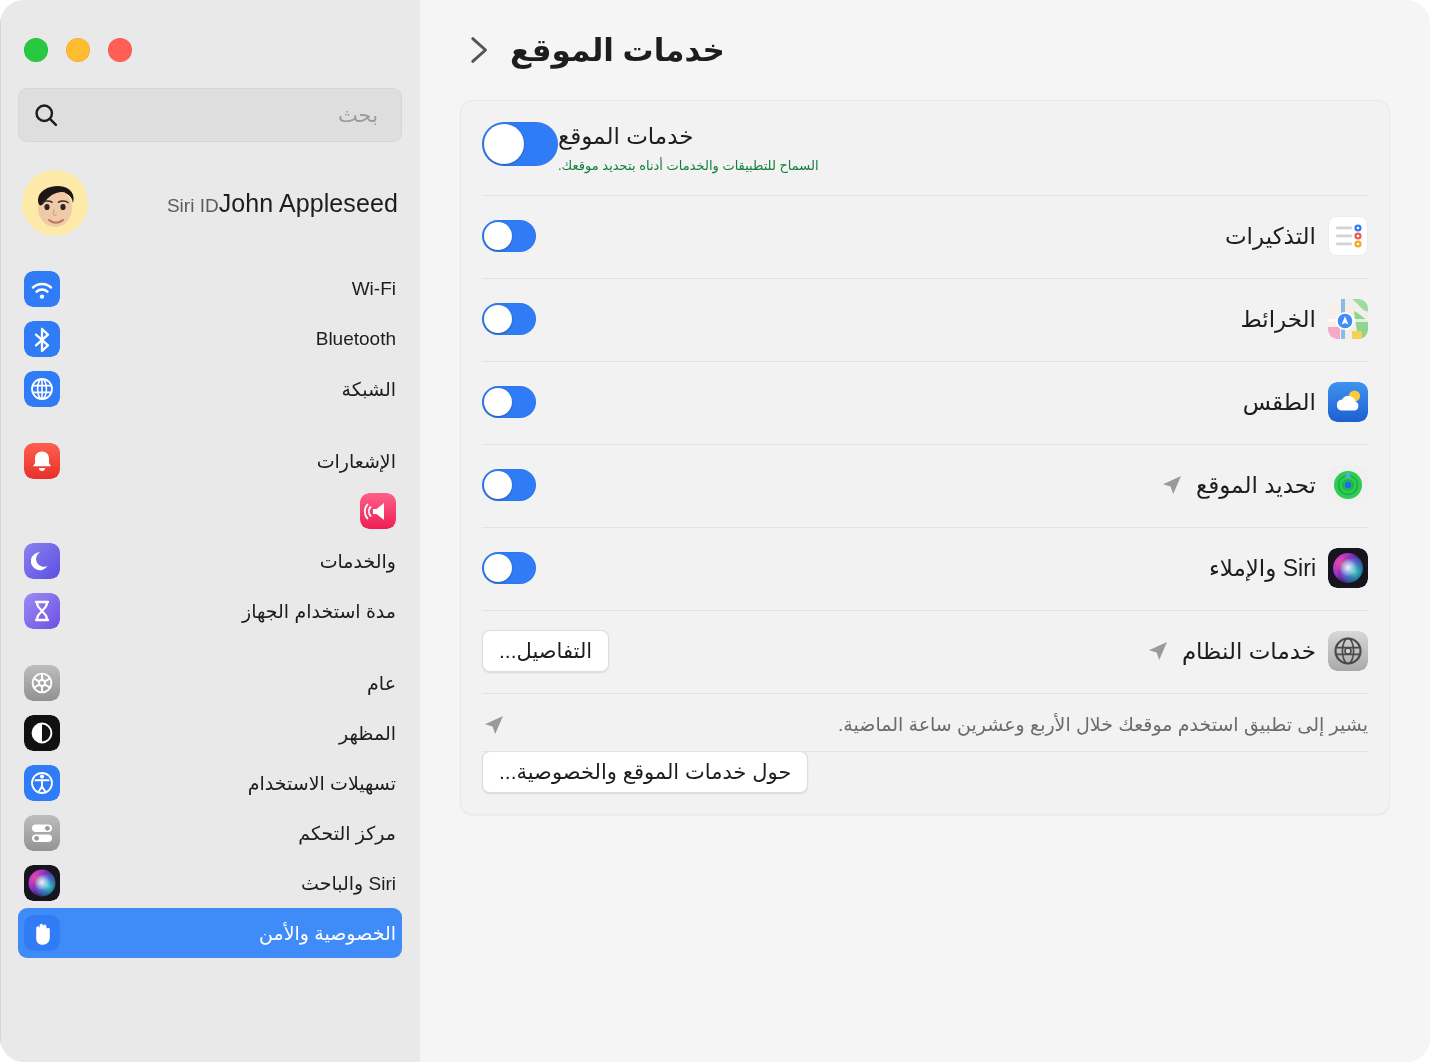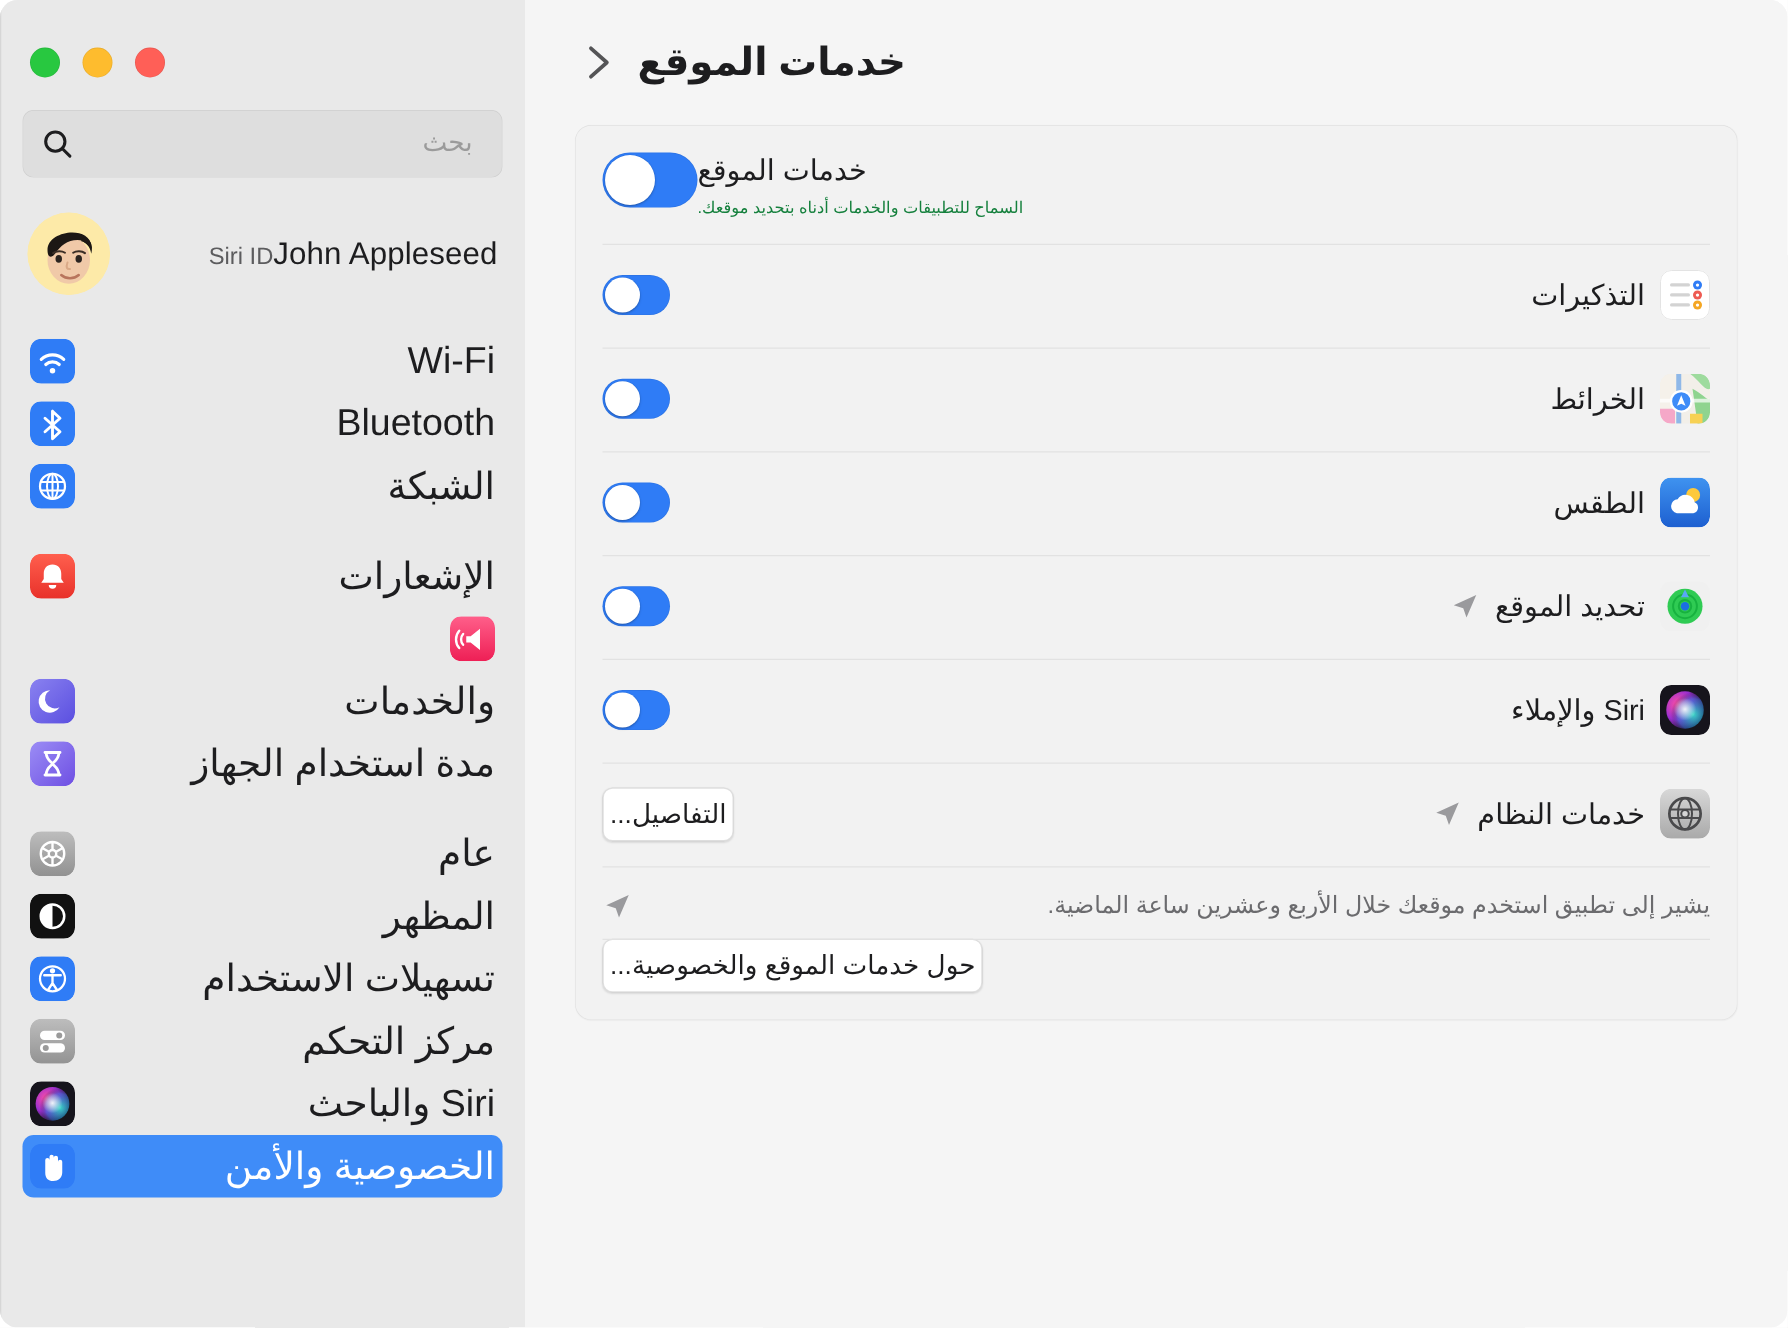--- a/index.html
+++ b/index.html
@@ -15,21 +15,21 @@
     -webkit-font-smoothing: antialiased;
   }
 
   
   .window {
     position: relative;
     width: 1430px;
     height: 1062px;
     display: flex;
     flex-direction: row;
-    border-radius: 14px;
+    border-radius: 24px;
     overflow: hidden;
     background: #f5f5f5;
   }
 
   
   .sidebar {
     order: 2;
     width: 430px;
     height: 100%;
     background: #e9e9e9;
@@ -119,21 +119,21 @@
     align-items: center;
     gap: 13px;
     height: 50px;
     padding: 0 6px;
     border-radius: 9px;
     box-sizing: border-box;
   }
   .nav-item.selected { background: #3f8cf8; justify-content: space-between; }
   .nav-item.selected .nav-label { color: #fff; }
   .nav-label {
-    font-size: 30px;
+    font-size: 19px;
     color: #1d1d1f;
     flex: 1 1 auto;
     text-align: right;
     white-space: nowrap;
   }
   .nav-icon {
     width: 36px; height: 36px;
     border-radius: 9px;
     flex: 0 0 auto;
     display: flex; align-items: center; justify-content: center;
@@ -240,21 +240,21 @@
   .toggle.small .knob { width: 28px; height: 28px; left: 2px; }
 
   
   .btn {
     background: #ffffff;
     border: .5px solid rgba(0,0,0,.13);
     border-radius: 8px;
     font-family: inherit;
     font-size: 21px;
     color: #1d1d1f;
-    padding: 8px 5px;
+    padding: 8px 16px;
     box-shadow: 0 1px 1.5px rgba(0,0,0,.10);
     cursor: default;
     white-space: nowrap;
   }
   .note-text { font-size: 19px; color: #6b6b6e; flex: 1 1 auto; text-align: right; padding-left: 10px; }
   .note-arrow { width: 24px; height: 24px; flex: 0 0 auto; }
 </style>
 </head>
 <body>
 

